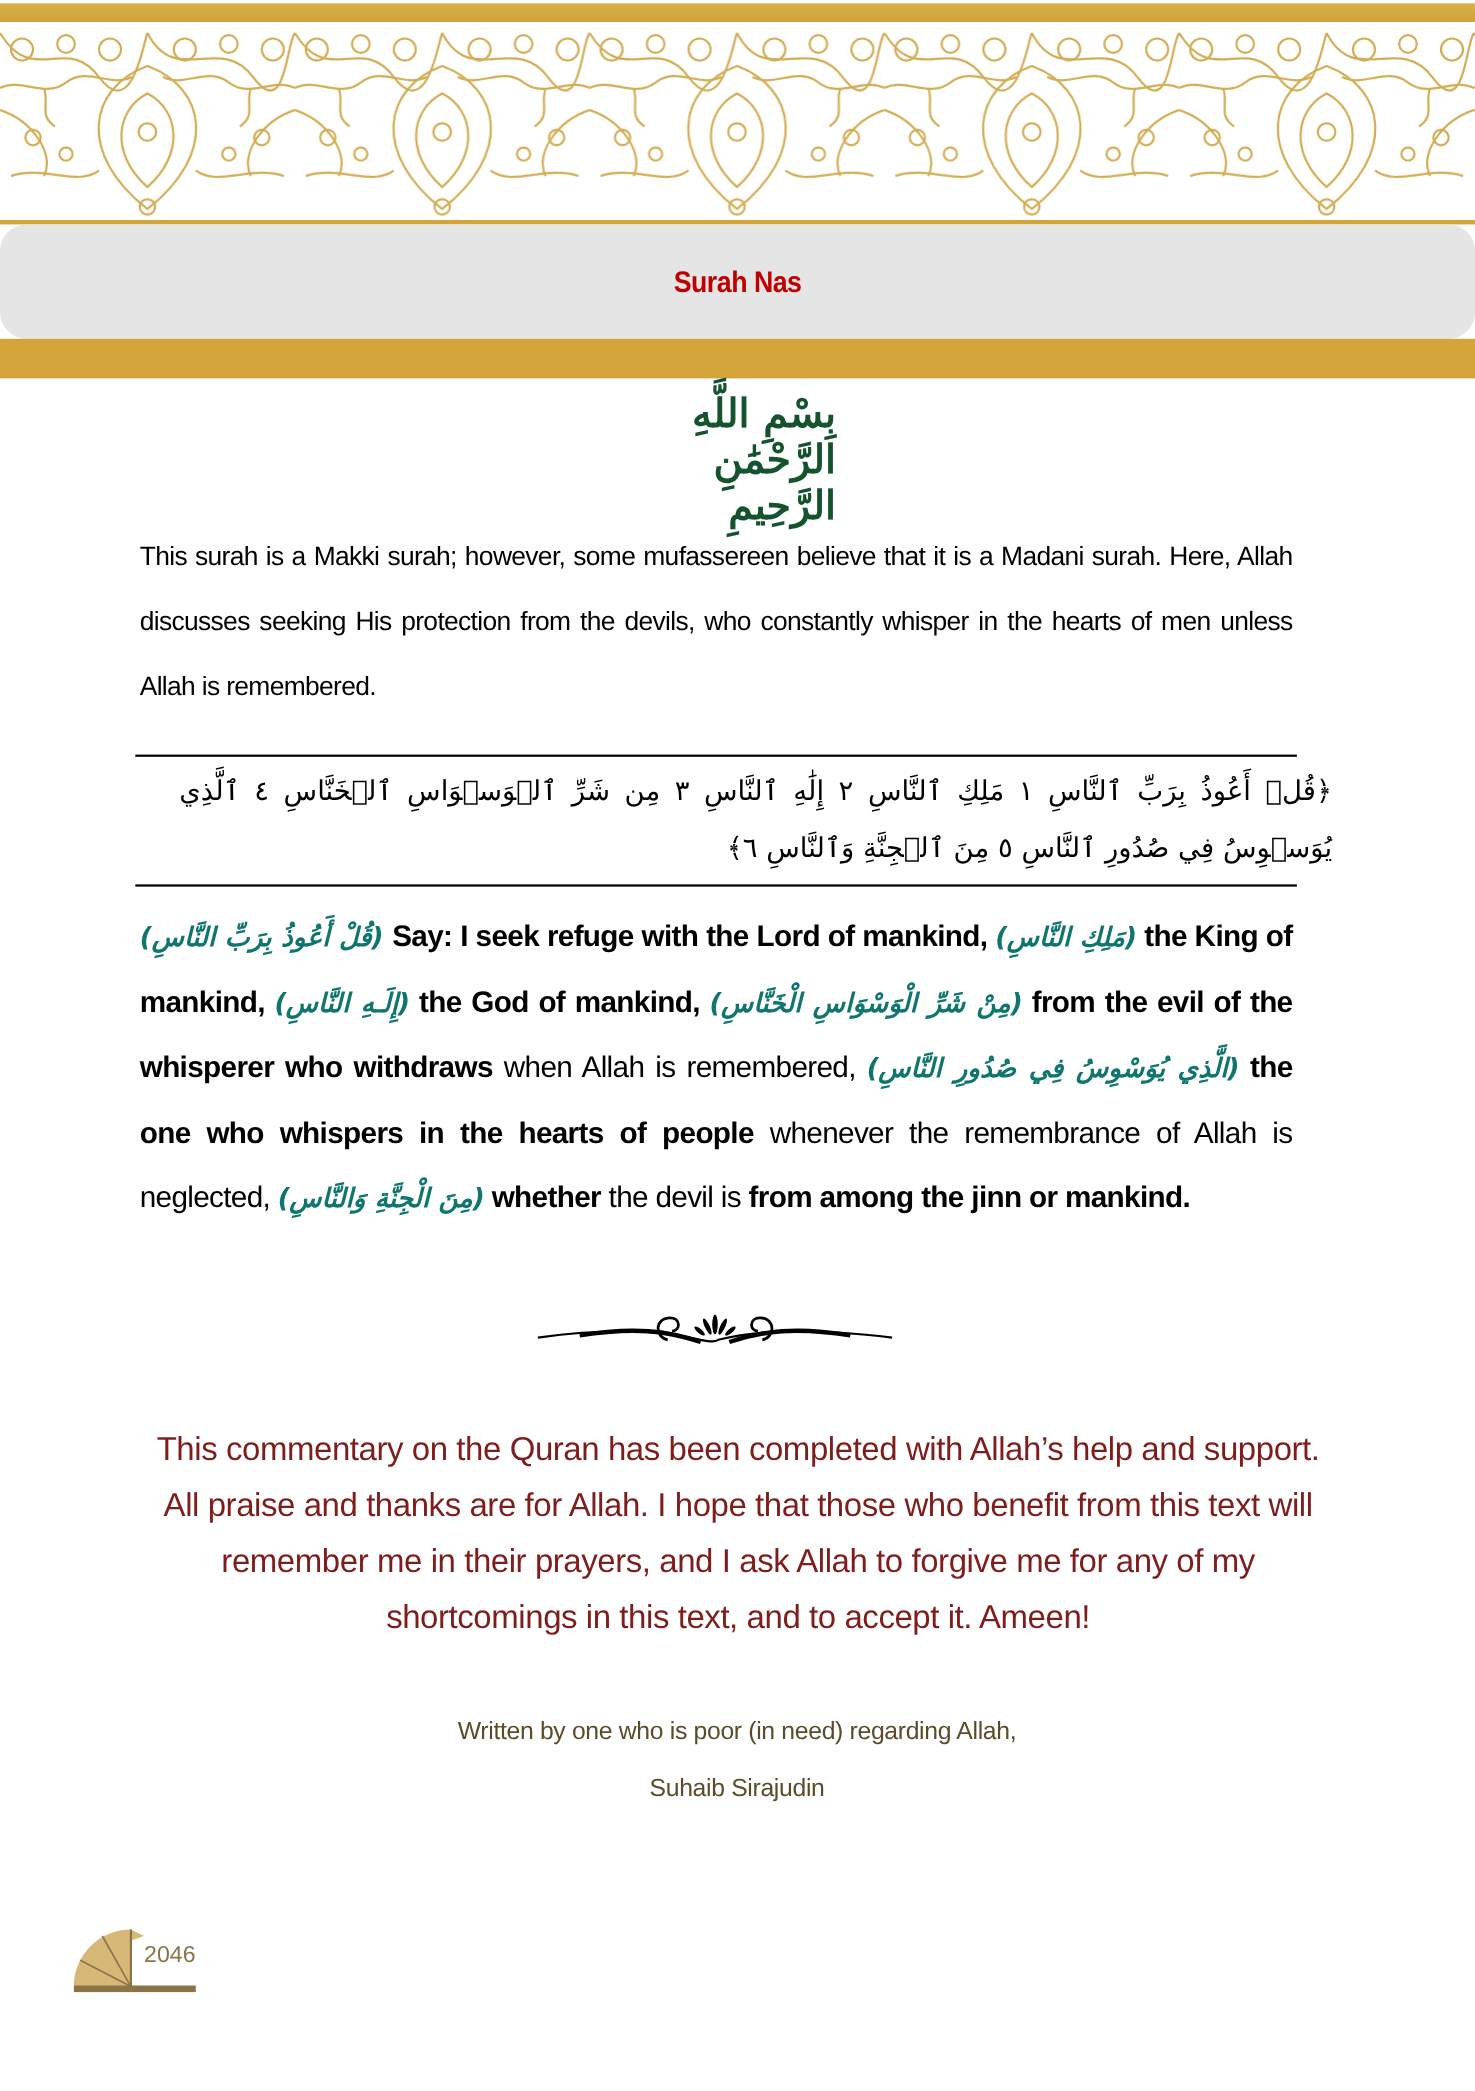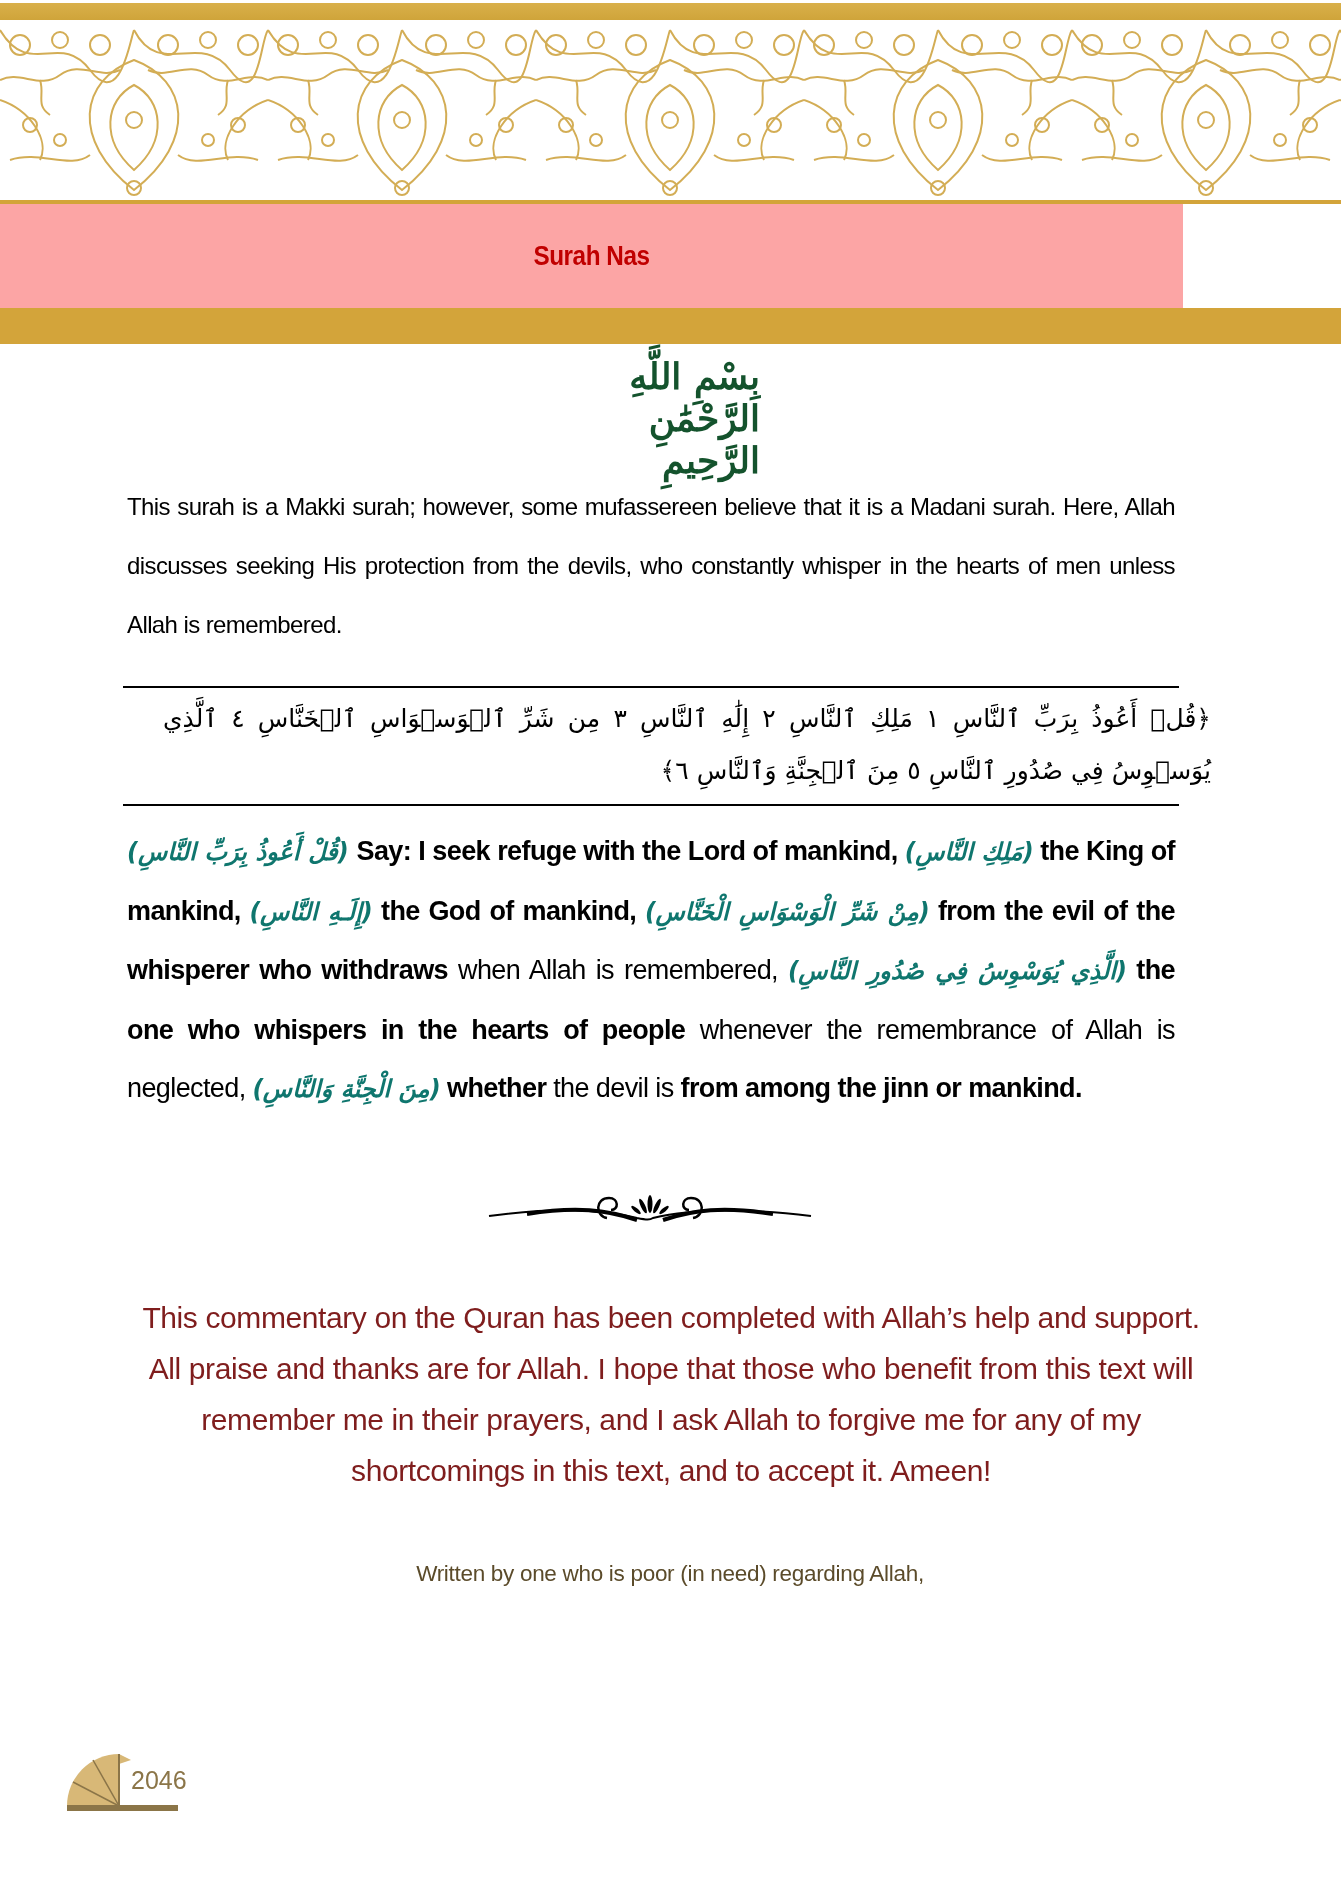--- a/index.html
+++ b/index.html
@@ -1,34 +1,34 @@
 <!DOCTYPE html>
 <html><head>
 <meta charset="utf-8">
 <style>
   html, body { margin:0; padding:0; background:#ffffff; }
   body { width:1341px; height:1901px; position:relative; overflow:hidden; font-family:"Liberation Sans", sans-serif; color:#000; }
   .top-bar { position:absolute; left:0; top:3px; width:1341px; height:17px; background:linear-gradient(180deg,#d9b04a,#cfa43a); }
   .ornament { position:absolute; left:0; top:20px; width:1341px; height:178px; }
   .gold-line { position:absolute; left:0; top:200px; width:1341px; height:4px; background:#d3a43a; }
-  .title-band { position:absolute; left:0; top:204px; width:1183px; height:104px; background:#fca5a5; display:flex; align-items:center; justify-content:center; }
+  .title-band { position:absolute; left:0; top:204px; width:1341px; height:104px; background:#e5e5e5; display:flex; align-items:center; justify-content:center;border-radius:24px; }
   .title { color:#c00000; font-weight:bold; font-size:27px; letter-spacing:-0.5px; transform:scaleX(0.9); }
   .gold-band { position:absolute; left:0; top:308px; width:1341px; height:36px; background:#d3a43a; }
   .bismillah { position:absolute; left:560px; top:380px; width:200px; height:75px; display:flex; align-items:center; justify-content:center; font-family:"DejaVu Serif", serif; font-size:36px; font-weight:bold; direction:rtl; color:#14532d; }
   .intro { position:absolute; left:127px; top:477px; width:1048px; font-size:24px; line-height:59px; text-align:justify; letter-spacing:-0.6px; }
   .rule { position:absolute; left:123px; width:1056px; height:2px; background:#000; }
   .arabic-block { position:absolute; left:127px; top:693px; width:1048px; direction:rtl; text-align:justify; font-family:"DejaVu Sans", sans-serif; font-size:25px; line-height:52px;margin-left:36px; }
   .trans { position:absolute; left:127px; top:822px; width:1048px; font-size:27px; line-height:58.5px; text-align:justify; letter-spacing:-0.6px; }
   .trans b { font-weight:bold;margin-top:44px; }
   .ar { color:#0f766e; font-weight:bold; font-family:"DejaVu Sans", sans-serif; font-size:24px;font-style:italic; }
   .divider { position:absolute; left:487px; top:1190px; width:326px; height:36px; }
   .closing { position:absolute; left:127px; top:1292px; width:1088px; text-align:center; color:#7f1d1d; font-size:30px; line-height:51px; letter-spacing:-0.4px; }
   .signature { position:absolute; left:300px; top:1548px; width:740px; text-align:center; color:#5b4b2a; font-size:22.5px; line-height:52px; letter-spacing:-0.3px; }
   .page-num-wrap { position:absolute; left:67px; top:1752px; width:120px; height:62px; }
-  .page-num { position:absolute; left:64px; top:14px; font-size:25px; color:#8b7548; }
+  .page-num { position:absolute; left:64px; top:14px; font-size:21px; color:#8b7548; }
 </style>
 </head>
 <body>
 
 <div class="top-bar"></div>
 
 <svg class="ornament" viewBox="0 0 1341 178" preserveAspectRatio="none">
   <defs>
     <pattern id="orn" x="0" y="0" width="268" height="178" patternUnits="userSpaceOnUse">
       <g fill="none" stroke="#d3ad55" stroke-width="2">
@@ -92,20 +92,21 @@
     <ellipse cx="170" cy="16" rx="2.2" ry="8" transform="rotate(25 170 16)"></ellipse>
     <ellipse cx="149" cy="20" rx="2" ry="6" transform="rotate(-50 149 20)"></ellipse>
     <ellipse cx="177" cy="20" rx="2" ry="6" transform="rotate(50 177 20)"></ellipse>
   </g>
 </svg>
 
 <div class="closing">This commentary on the Quran has been completed with Allah’s help and support. All praise and thanks are for Allah. I hope that those who benefit from this text will remember me in their prayers, and I ask Allah to forgive me for any of my shortcomings in this text, and to accept it. Ameen!</div>
 
 <div class="signature">
   <div>Written by one who is poor (in need) regarding Allah,</div>
+  <div>Suhaib Sirajudin</div>
 </div>
 
 <div class="page-num-wrap">
   <svg width="120" height="62" viewBox="0 0 120 62" style="position:absolute;left:0;top:0;">
     <path d="M52,54 L0,54 A52,52 0 0 1 52,2 Z" fill="#d8b877"></path>
     <path d="M52,2 L64,8 L52,12 Z" fill="#d8b877"></path>
     <line x1="52" y1="54" x2="6" y2="30" stroke="#8b7548" stroke-width="1.5"></line>
     <line x1="52" y1="54" x2="26" y2="8" stroke="#8b7548" stroke-width="1.5"></line>
     <line x1="52" y1="54" x2="52" y2="2" stroke="#8b7548" stroke-width="2"></line>
     <rect x="0" y="53" width="111" height="6" fill="#8b7548"></rect>

